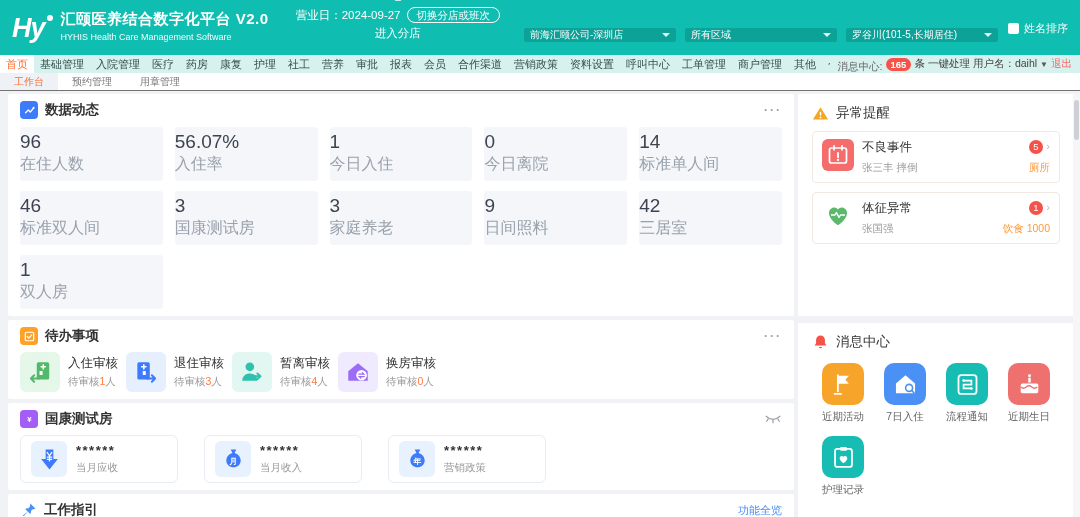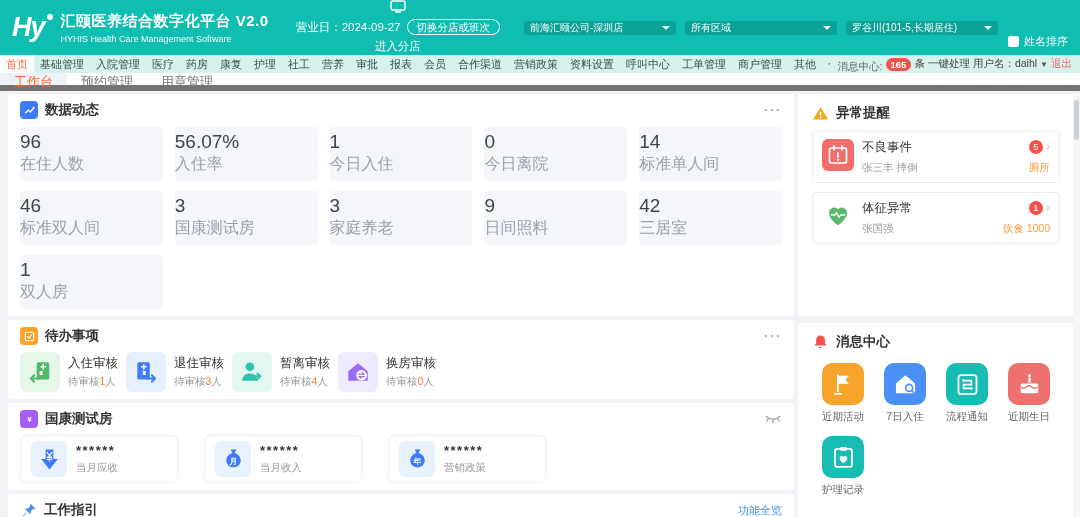--- a/index.html
+++ b/index.html
@@ -1,20 +1,20 @@
 <!DOCTYPE html>
 <html><head>
 <meta charset="utf-8">
 <style>
   *{margin:0;padding:0;box-sizing:border-box}
   html,body{width:1080px;height:517px;overflow:hidden}
   body{font-family:"Liberation Sans","DejaVu Sans",sans-serif;background:#f0f2f5;font-size:12px;color:#333}
 
   
-  .app-header{height:55px;background:#10bdb1;display:flex;align-items:center;padding:0 12px;color:#fff}
+  .app-header{height:55px;background:#10bdb1;display:flex;align-items:flex-end;padding:13px 12px;color:#fff}
   .logo{font-size:27px;font-weight:bold;font-style:italic;letter-spacing:-1px;position:relative;padding-right:8px;line-height:1}
   .logo i{position:absolute;top:0;right:0;width:6px;height:6px;background:#fff;border-radius:50%}
   .brand{margin-left:8px}
   .brand-title{font-size:15px;font-weight:bold;letter-spacing:.5px}
   .brand-sub{font-size:9px;opacity:.95;margin-top:3px}
   .biz-block{margin-left:auto;text-align:center;font-size:11.5px;line-height:1.45}
   .biz-row{display:flex;align-items:center;justify-content:center;gap:6px;margin-top:1px}
   .switch-btn{border:1px solid #fff;border-radius:9px;padding:0 9px;font-size:10.5px;height:16px;line-height:14px;background:transparent;color:#fff;cursor:pointer}
   .enter-branch{margin-top:2px;cursor:pointer}
   .select-col{display:flex;gap:9px;margin-left:24px}
@@ -28,21 +28,21 @@
   .nav-items{display:flex;flex:1;min-width:0;overflow:hidden}
   .nav-item{padding:0 6px;line-height:18px;color:#33504c;font-size:11px;cursor:pointer;white-space:nowrap}
   .nav-item.active{background:#fff;color:#ff6a2b}
   .nav-right{display:flex;align-items:center;gap:3px;padding:0 8px;font-size:10.5px;white-space:nowrap;color:#444}
   .msg-label{color:#f5524a}
   .msg-badge{background:#f5524a;color:#fff;border-radius:8px;font-size:9.5px;padding:0 5px;height:13px;line-height:13px;font-weight:bold}
   .caret{font-size:8px;color:#555}
   .logout{color:#f56c6c;cursor:pointer}
 
   
-  .subnav{height:18px;background:#fff;display:flex;font-size:13px;color:#777;border-bottom:6px solid #737373}
+  .subnav{height:18px;background:#fff;display:flex;font-size:10px;color:#777;border-bottom:1px solid #737373}
   .subnav-item{padding:0 14px;line-height:18px;cursor:pointer}
   .subnav-item.active{color:#ff6a2b;background:#eef2f6}
 
   
   .main{display:flex;height:426px;padding:3px 0 0 8px;gap:4px}
   .left-col{width:786px;display:flex;flex-direction:column;gap:4px}
   .card{background:#fff;border-radius:2px;padding:7px 12px}
   .card-head{display:flex;align-items:center;gap:7px}
   .sec-icon{width:18px;height:18px;border-radius:4px;display:inline-flex;align-items:center;justify-content:center;flex:none}
   .sec-icon svg{width:13px;height:13px}
@@ -77,21 +77,21 @@
   
   .guide-card{flex:1}
   .guide-link{margin-left:auto;color:#4a90f5;font-size:11px;cursor:pointer}
   .guide-group{background:#f7f8fa;margin-top:8px;padding:4px 8px;font-size:11.5px;color:#333;display:flex;align-items:center;border-radius:2px}
   .guide-mark{width:3px;height:11px;background:#4a90f5;margin-right:6px}
 
   
   .right-col{flex:1;background:#fff;position:relative;padding:10px 20px 10px 14px;overflow:hidden}
   .panel-head{display:flex;align-items:center;gap:7px}
   .panel-head svg{width:17px;height:17px;flex:none}
-  .panel-title{font-size:13.5px;font-weight:bold;color:#333}
+  .panel-title{font-size:13.5px;font-weight:normal;color:#333}
   .alerts-section{height:212px}
   .alert-card{border:1px solid #f1e9df;border-radius:4px;margin-top:9px;padding:7px 9px;display:flex;gap:8px;cursor:pointer}
   .alert-icon{width:32px;height:32px;border-radius:6px;display:flex;align-items:center;justify-content:center;flex:none}
   .alert-icon svg{width:24px;height:24px}
   .alert-mid{flex:1}
   .alert-title{font-size:12.5px;color:#333}
   .alert-desc{font-size:10.5px;color:#999;margin-top:5px}
   .alert-right{text-align:right}
   .alert-badge{display:inline-block;min-width:14px;height:14px;line-height:14px;border-radius:7px;background:#f5524a;color:#fff;font-size:9.5px;text-align:center;padding:0 3px}
   .alert-arrow{color:#bbb;font-size:11px}

